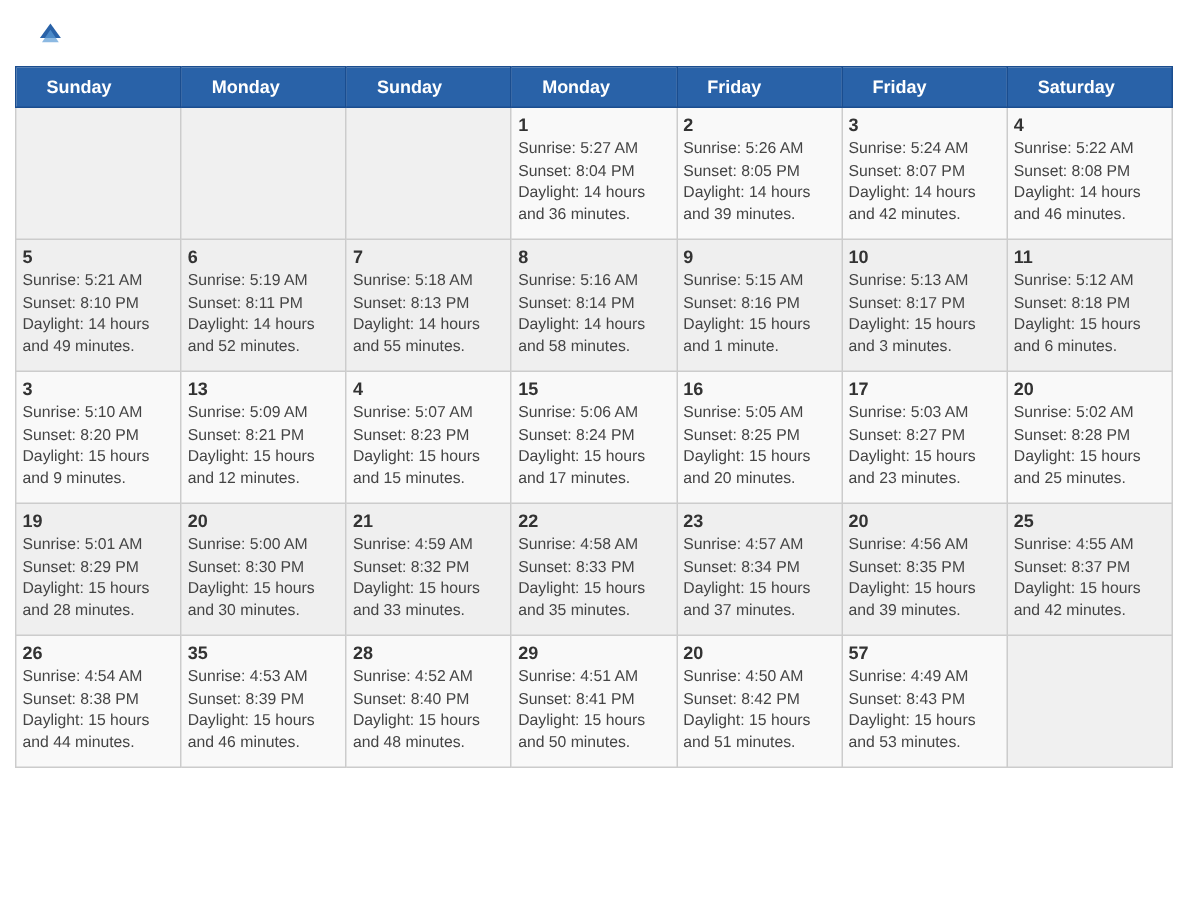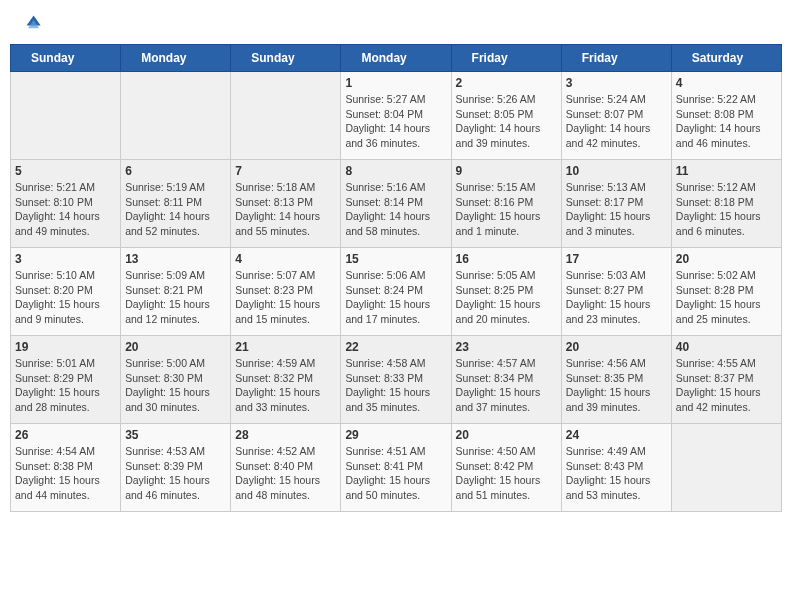--- a/index.html
+++ b/index.html
@@ -229,21 +229,21 @@
         </td>
         <td>
           <div class="day-num">23</div>
           <div class="day-info">Sunrise: 4:57 AM<br>Sunset: 8:34 PM<br>Daylight: 15 hours and 37 minutes.</div>
         </td>
         <td>
           <div class="day-num">20</div>
           <div class="day-info">Sunrise: 4:56 AM<br>Sunset: 8:35 PM<br>Daylight: 15 hours and 39 minutes.</div>
         </td>
         <td>
-          <div class="day-num">40</div>
+          <div class="day-num">25</div>
           <div class="day-info">Sunrise: 4:55 AM<br>Sunset: 8:37 PM<br>Daylight: 15 hours and 42 minutes.</div>
         </td>
       </tr>
       <tr>
         <td>
           <div class="day-num">26</div>
           <div class="day-info">Sunrise: 4:54 AM<br>Sunset: 8:38 PM<br>Daylight: 15 hours and 44 minutes.</div>
         </td>
         <td>
           <div class="day-num">35</div>
@@ -255,19 +255,19 @@
         </td>
         <td>
           <div class="day-num">29</div>
           <div class="day-info">Sunrise: 4:51 AM<br>Sunset: 8:41 PM<br>Daylight: 15 hours and 50 minutes.</div>
         </td>
         <td>
           <div class="day-num">20</div>
           <div class="day-info">Sunrise: 4:50 AM<br>Sunset: 8:42 PM<br>Daylight: 15 hours and 51 minutes.</div>
         </td>
         <td>
-          <div class="day-num">24</div>
+          <div class="day-num">57</div>
           <div class="day-info">Sunrise: 4:49 AM<br>Sunset: 8:43 PM<br>Daylight: 15 hours and 53 minutes.</div>
         </td>
         <td class="empty"></td>
       </tr>
     </tbody>
 </table>
 
 </body></html>

